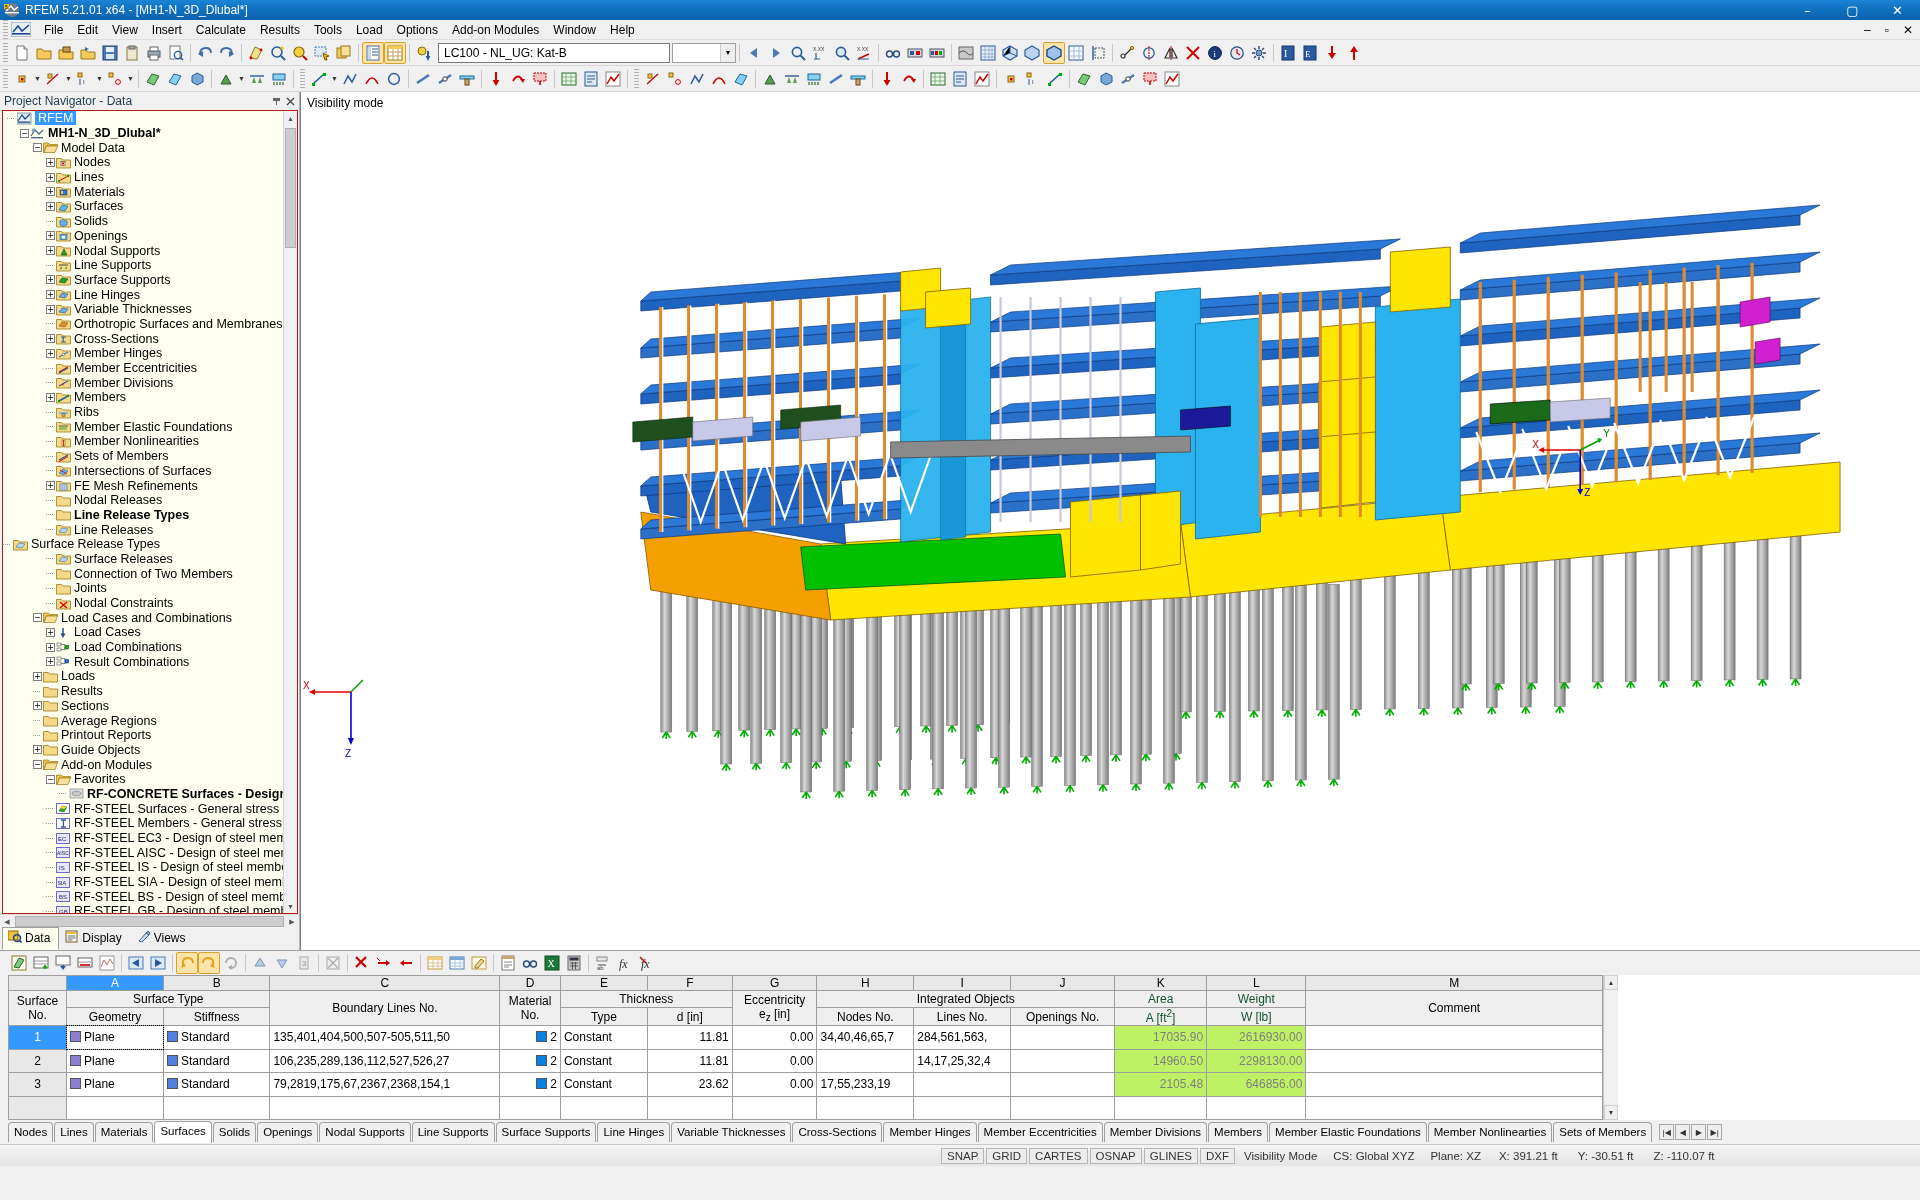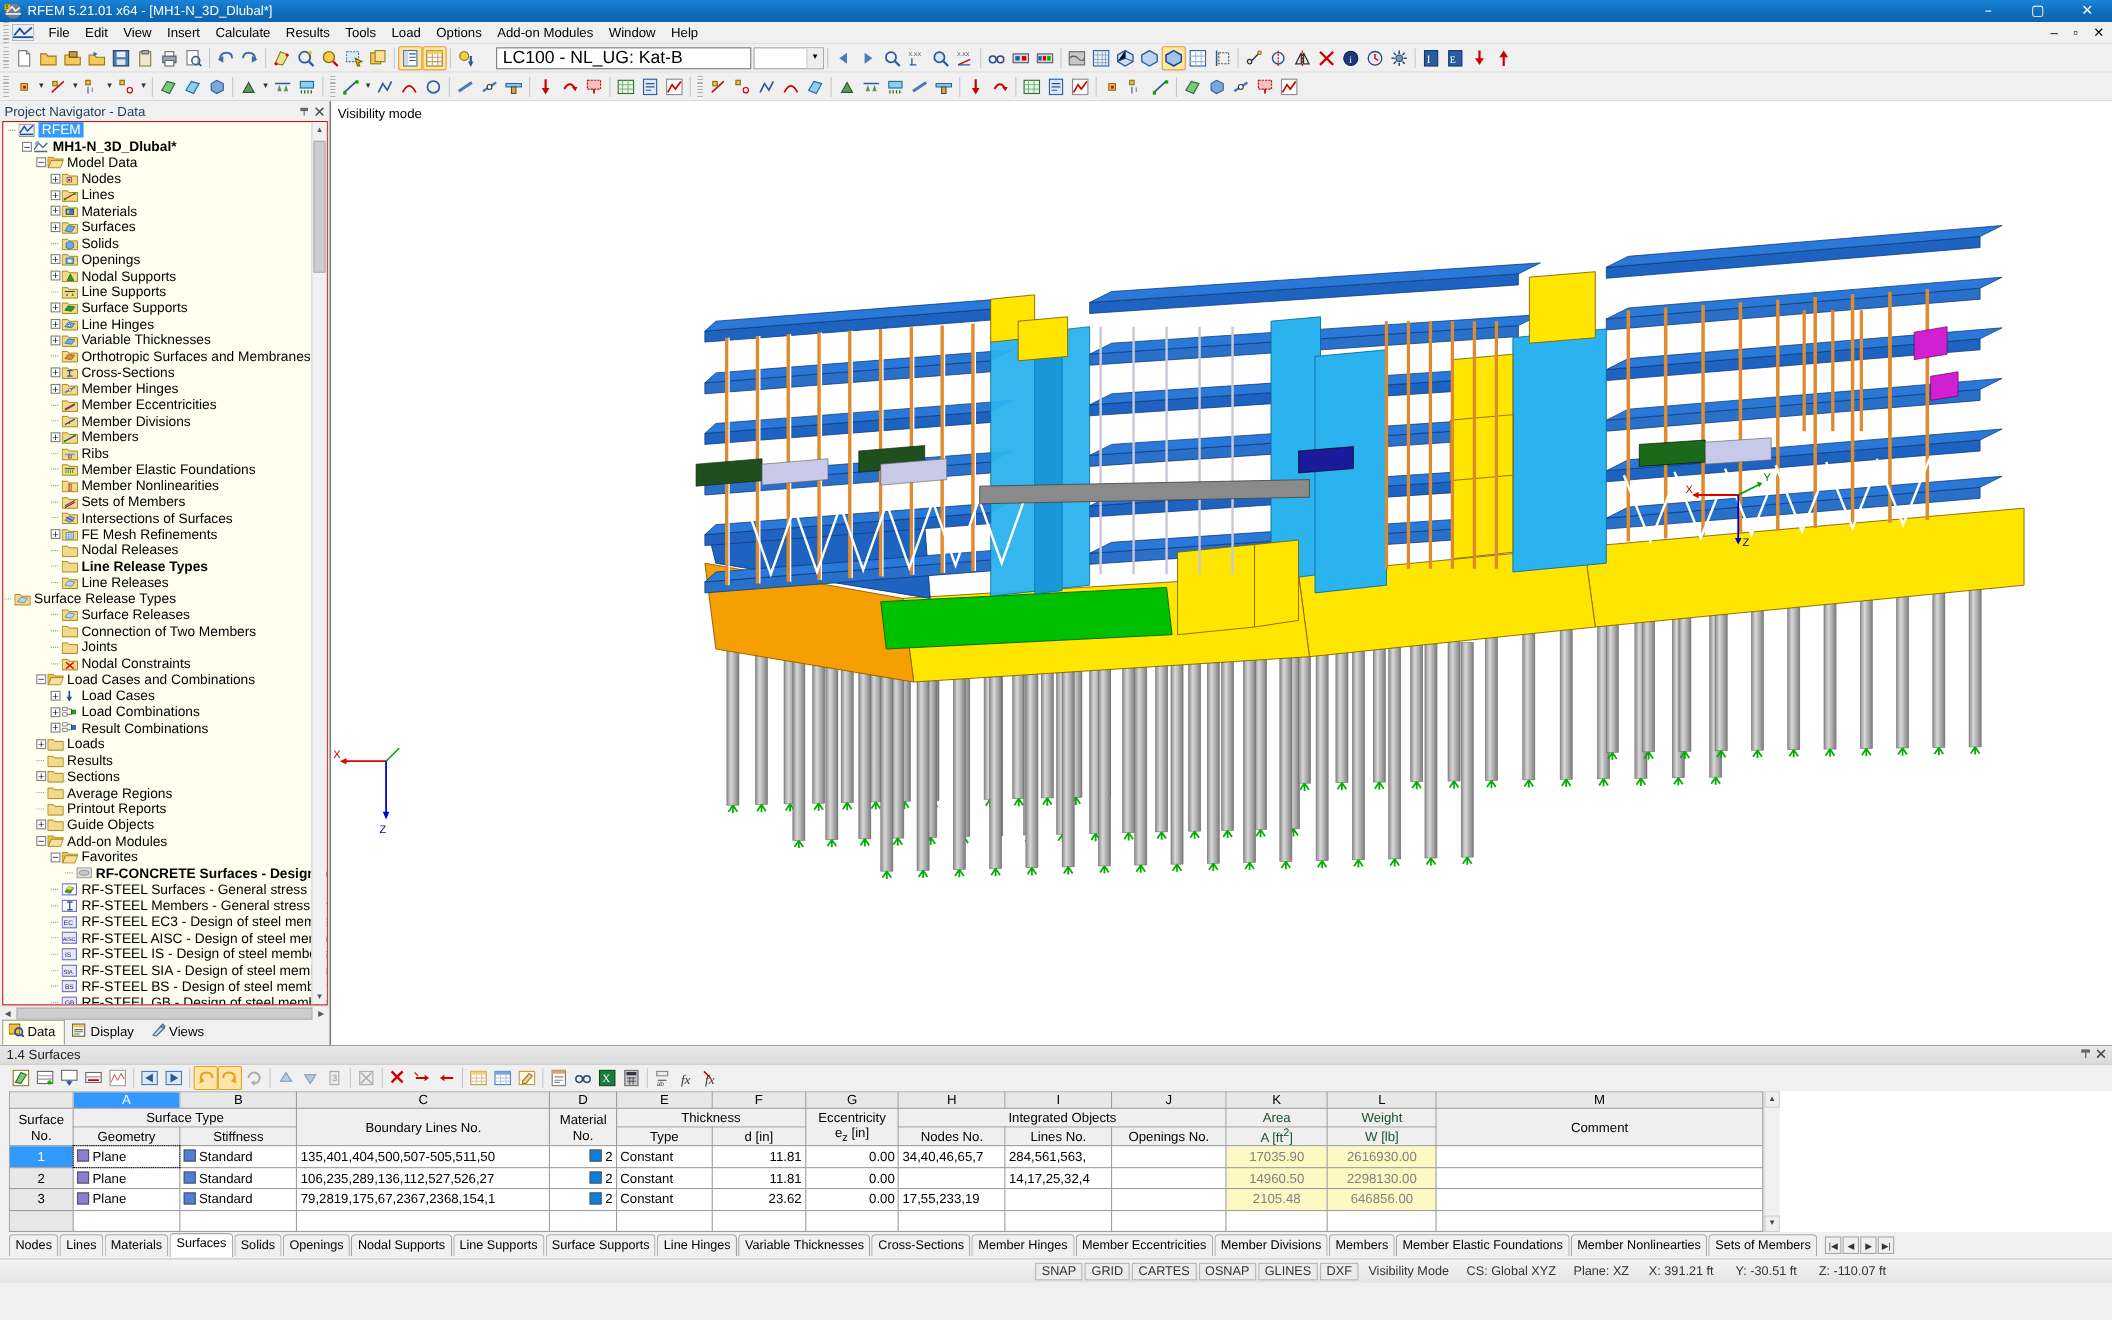--- a/index.html
+++ b/index.html
@@ -51,21 +51,21 @@
   }
   .tb-btn {
     width: 22px; height: 22px; display: flex; align-items: center; justify-content: center;
     margin: 0 0px; border: 1px solid transparent; border-radius: 2px;
   }
   .tb-btn.active { background: #ffe6a8; border: 1px solid #e0a030; }
   .tb-sep { width: 1px; height: 18px; background: #c8c8c8; margin: 0 3px; }
   .tb-arrow { width: 9px; height: 22px; display:flex; align-items:center; justify-content:center; font-size:7px; color:#333;}
   .lc-combo {
     height: 20px; min-width: 232px; background: #fff; border: 1px solid #7a7a7a;
-    display: flex; align-items: center; padding-left: 5px; font-size: 16px; margin-left: 16px;
+    display: flex; align-items: center; padding-left: 5px; font-size: 12px; margin-left: 3px;
   }
   .tb-combo-empty {
     height: 20px; width: 64px; background: #fff; border: 1px solid #a0a0a0;
     display:flex; align-items:center; justify-content:flex-end; margin-left: 2px;
   }
   .combo-arrow { width: 15px; height: 18px; background:#eee; border-left:1px solid #ccc;
      display:flex;align-items:center;justify-content:center;font-size:7px;}
 
   
   #main { display: flex; height: 858px; }
@@ -130,21 +130,21 @@
     border: 1px solid #9e9e9e; padding: 0 3px; height: 17px; font-weight: normal;
     overflow: hidden; white-space: nowrap;
   }
   table.tbl th.col-letter { background: #e8e8e8; text-align:center; height: 15px; }
   table.tbl th.col-letter.sel { background: #3399ff; color:#fff; }
   table.tbl th.hdr { background: #efefef; text-align:center; font-size: 12px; }
   table.tbl th.hdr.grey { color: #14532d; }
   table.tbl td.rownum { background:#e8e8e8; text-align:center; }
   table.tbl td.rownum.sel { background:#3399ff; color:#fff; }
   table.tbl td.num { text-align: right; }
-  table.tbl td.grey { color:#808080; background:#fef9c3; text-align:center;}
+  table.tbl td.grey { color:#808080; background:#bef264; text-align:right;}
   table.tbl td.cell-edit { outline: 1px dotted #000; }
   .swatch { display:inline-block; width:11px;height:11px;vertical-align:-1px; margin-right:3px; border:1px solid #555;}
   #tbl-vscroll { width: 15px; background:#f0f0f0; border-left:1px solid #c6c6c6; display:flex; flex-direction:column; justify-content:space-between;}
   #tbl-vscroll .sb-a { height:15px; display:flex;align-items:center;justify-content:center;font-size:7px;color:#444;background:#efefef;border:1px solid #cfcfcf;}
 
   
   #bottom-tabs { height: 24px; display:flex; align-items:center; background:#f0f0f0; padding-left:8px; gap:1px;}
   .btab {
     font-size: 11.5px; padding: 3px 5px 4px; background:#f0f0f0; border:1px solid #a0a0a0;
     border-bottom:none; border-radius: 4px 4px 0 0; white-space:nowrap; color:#000;
@@ -1769,36 +1769,20 @@
         <line x1="50" y1="600" x2="62" y2="588" stroke="#00a000" stroke-width="1.4"></line>
         <line x1="50" y1="600" x2="50" y2="650" stroke="#0000d0" stroke-width="1.6"></line>
         <polygon points="50,653 47,646 53,646" fill="#0000d0"></polygon>
         <text x="44" y="665" font-size="10" fill="#0000c0" font-family="Liberation Sans, sans-serif">Z</text>
       </g>
     </svg>
   </div>
 </div>
 
 <div id="tablepanel">
-  <div id="table-caption">
-    <span>1.4 Surfaces</span>
-    <span style="display:flex;gap:4px;padding-right:5px;">
-      <span>
-        <svg width="10" height="10" viewBox="0 0 10 10">
-            <rect x="1" y="1" width="8" height="3" fill="#666"></rect>
-            <rect x="4.5" y="4" width="1.2" height="5" fill="#666"></rect>
-          </svg>
-      </span>
-      <span>
-        <svg width="10" height="10" viewBox="0 0 10 10">
-            <path d="M1.5 1.5 L8.5 8.5 M8.5 1.5 L1.5 8.5" stroke="#444" stroke-width="1.4"></path>
-          </svg>
-      </span>
-    </span>
-  </div>
   <div id="table-toolbar">
       <div class="tb-btn">
         <svg width="16" height="16" viewBox="0 0 16 16">
           <rect x="1" y="1" width="14" height="14" fill="#fff" stroke="#8a7a20"></rect>
           <polygon points="3,12 8,3 13,5 8,13" fill="#7ac87a" stroke="#2a6a2a"></polygon>
         </svg>
       </div>
       <div class="tb-btn">
         <svg width="16" height="16" viewBox="0 0 16 16">
           <rect x="1" y="2" width="14" height="11" fill="#fff" stroke="#666"></rect>

